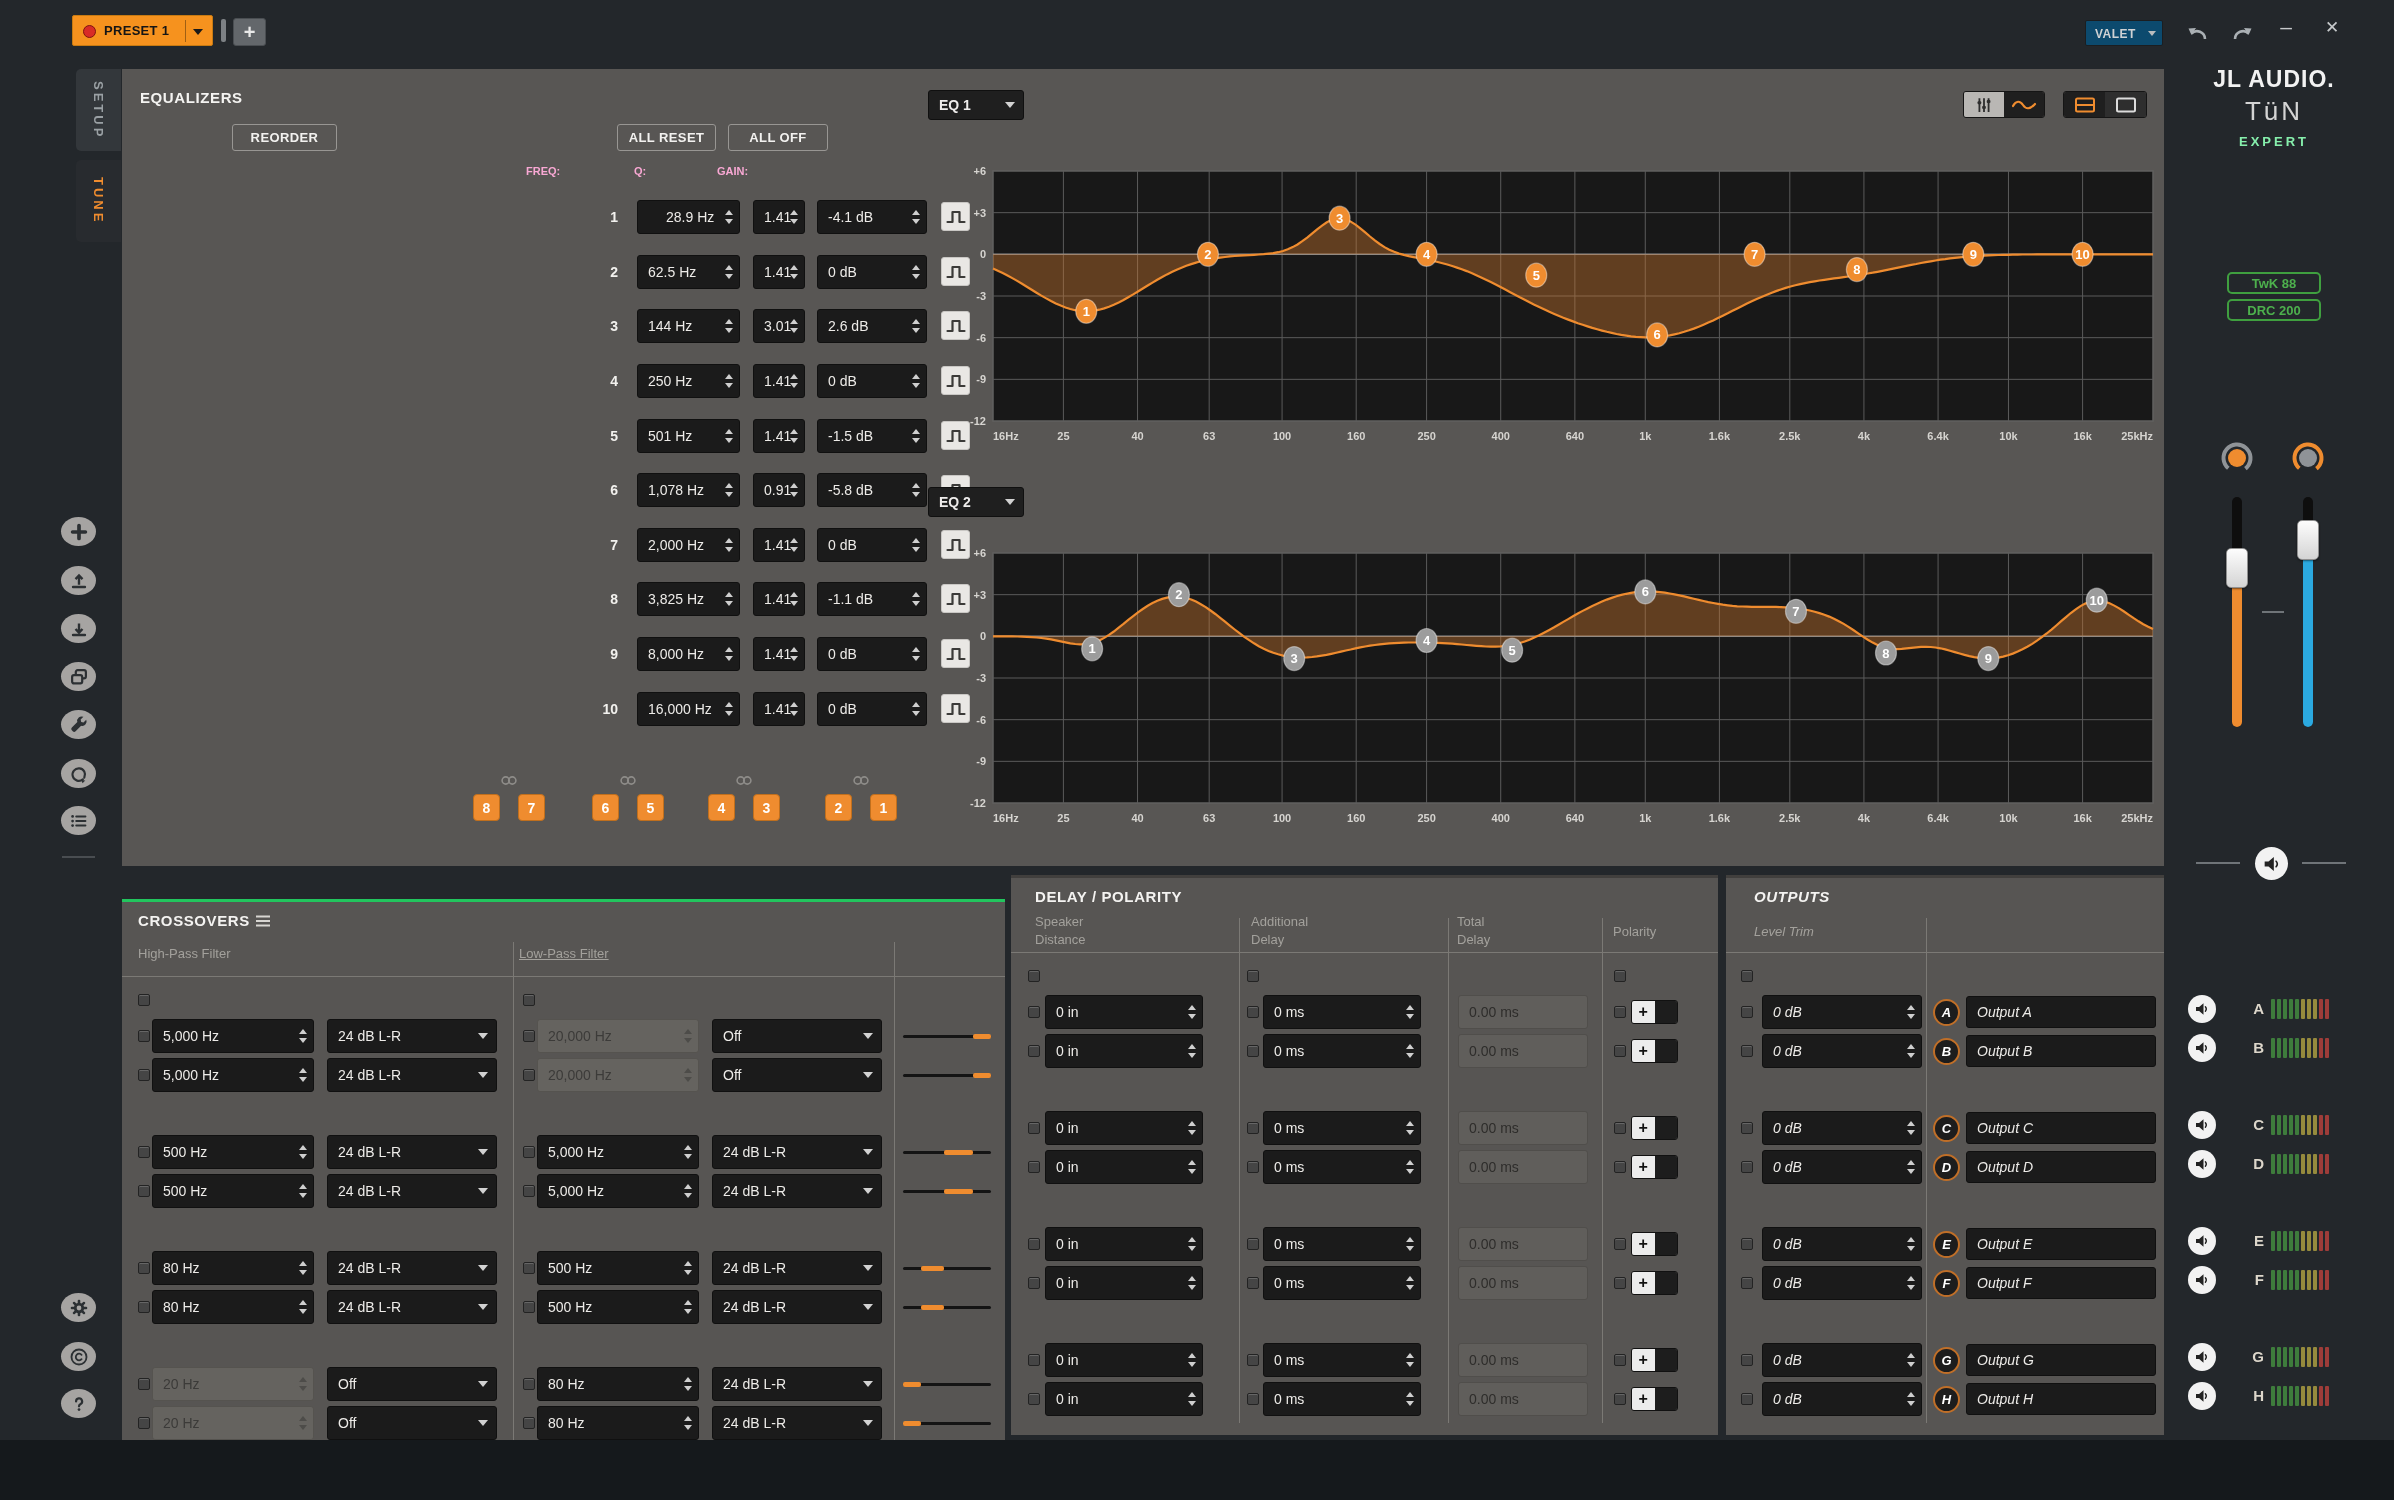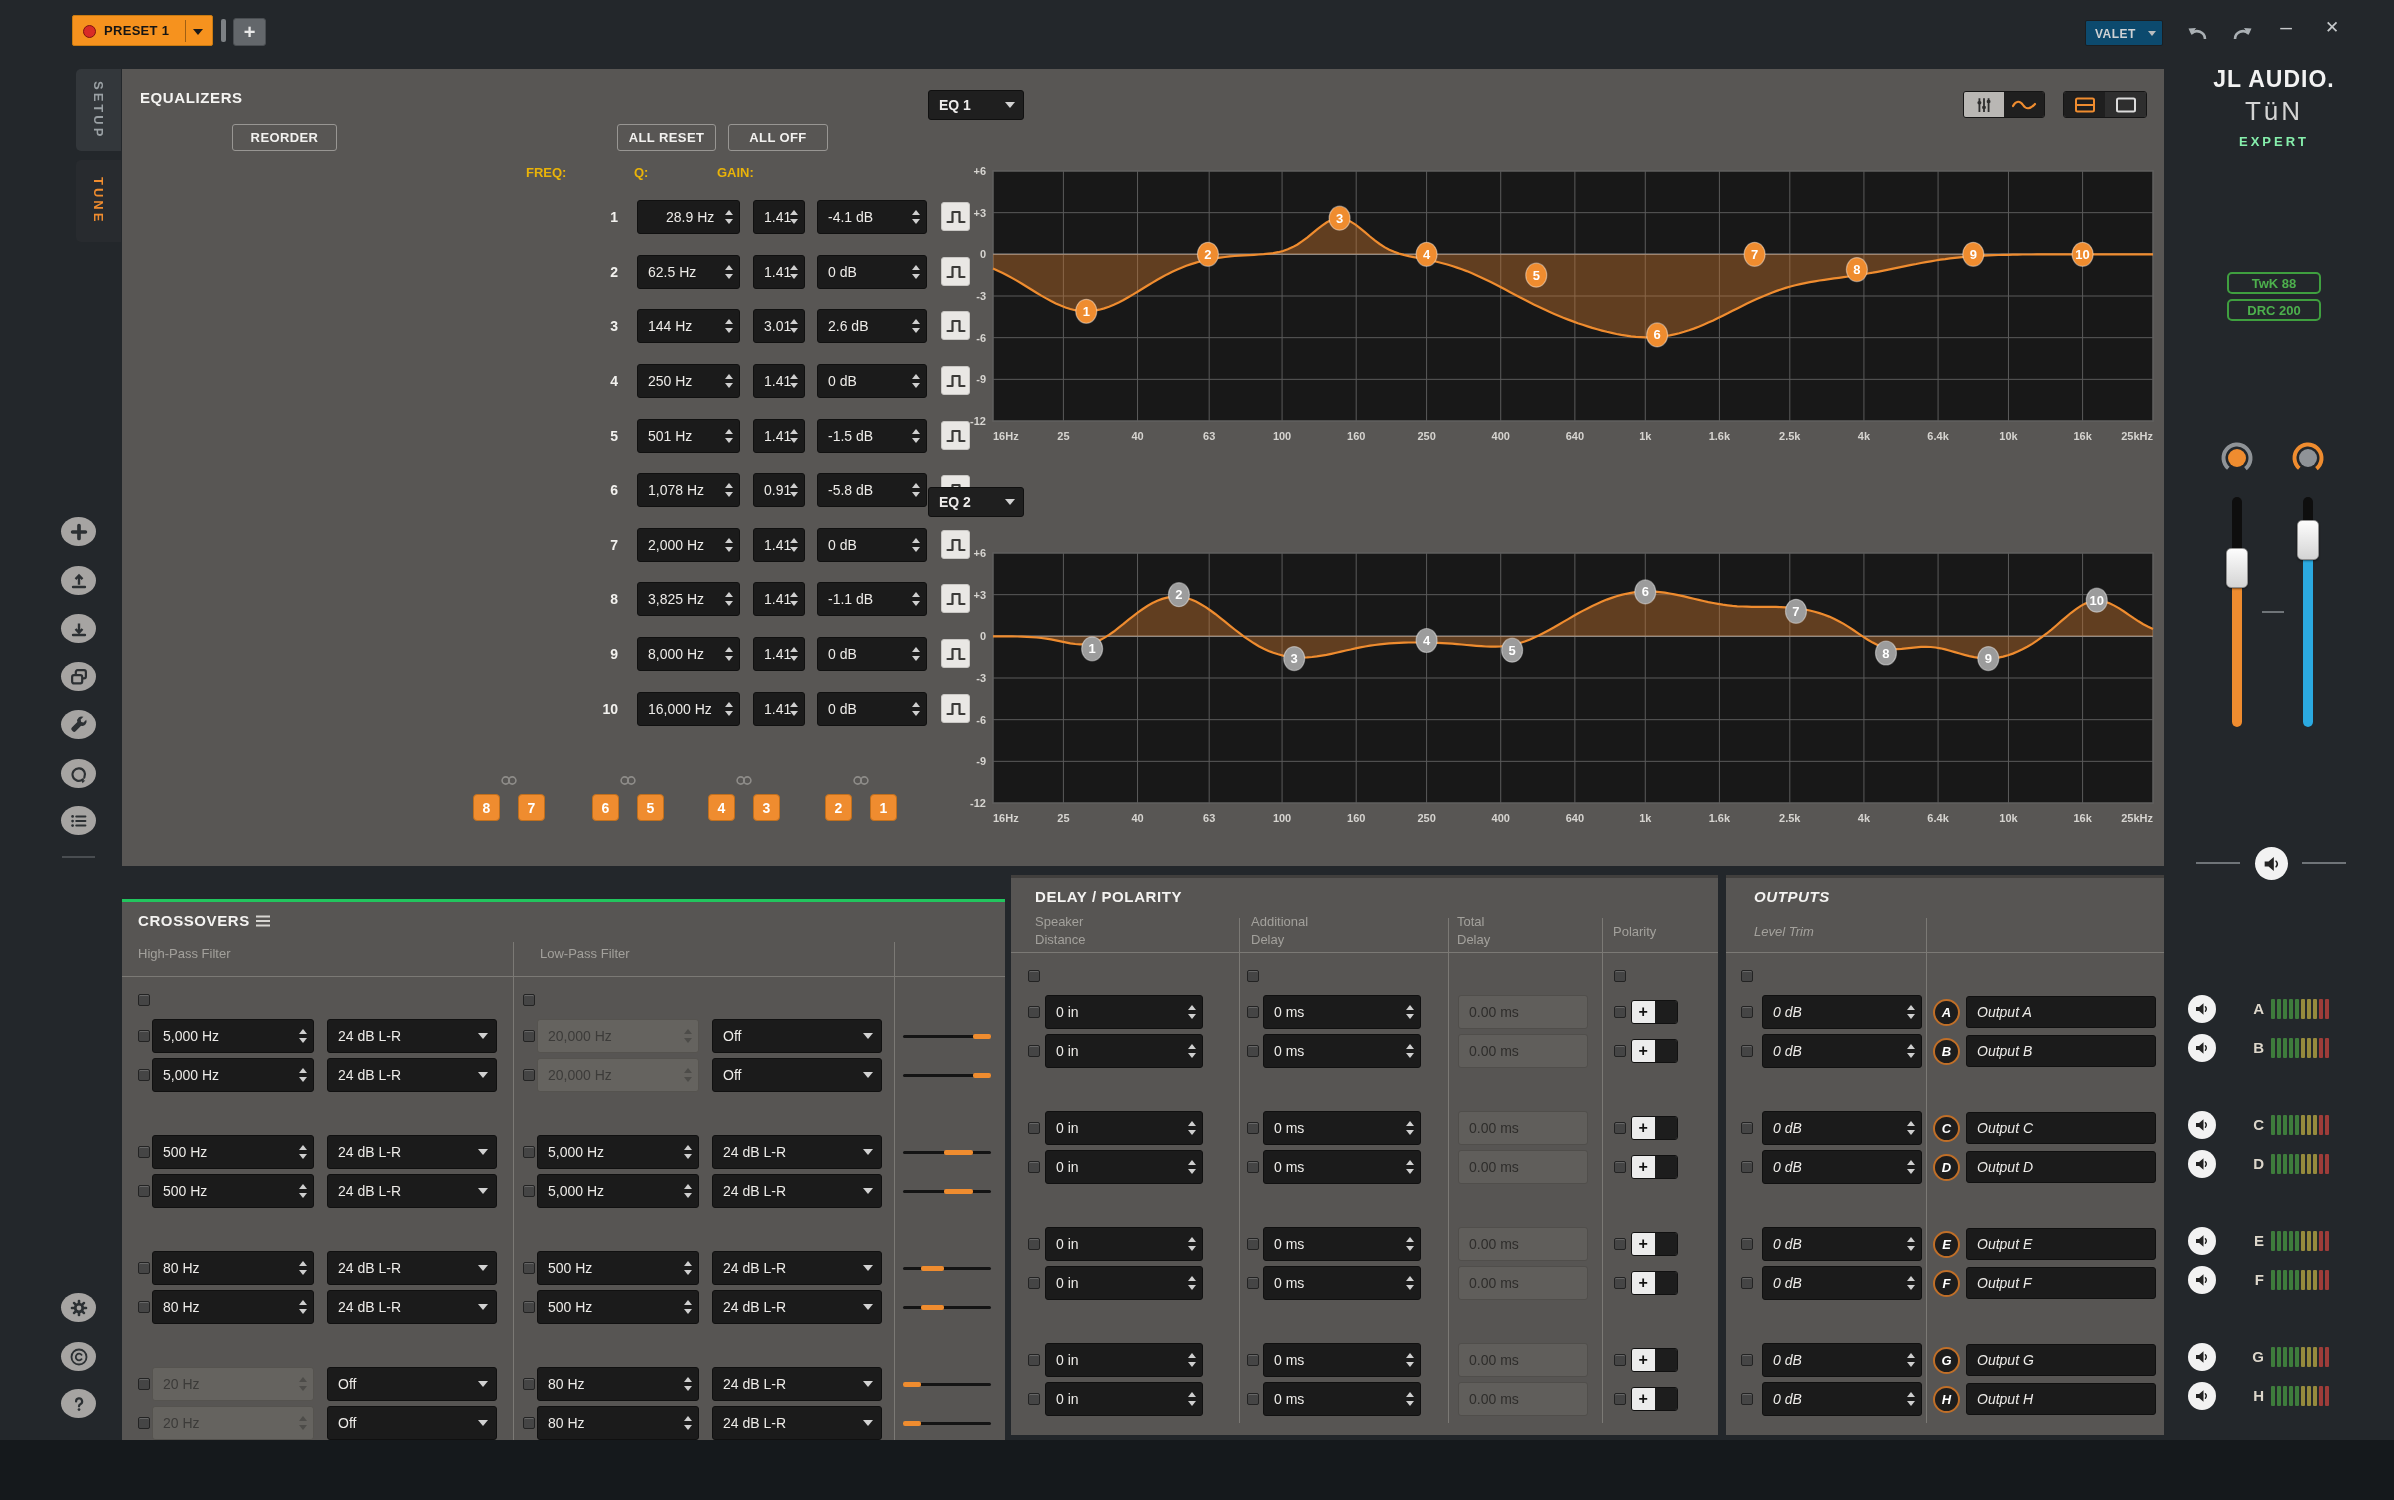--- a/index.html
+++ b/index.html
@@ -36,21 +36,21 @@
   .rail-div{left:62px;top:856px;width:33px;height:2px;background:#494d51;}
 
   
   .panel{position:absolute;background:#575553;}
   #panel-top{left:122px;top:69px;width:2042px;height:797px;background:#585654;}
   #panel-xo{left:122px;top:875px;width:883px;height:560px;border-top:3px solid #22c55e;margin-top:24px;}
   #panel-dp{left:1011px;top:875px;width:707px;height:560px;border-top:3px solid #413f3d;}
   #panel-out{left:1726px;top:875px;width:438px;height:560px;border-top:3px solid #413f3d;font-style:italic;}
   .sec-title{position:absolute;color:#f4f3f1;font-size:15px;font-weight:bold;letter-spacing:.6px;}
   .col-label{position:absolute;color:#a3a19c;font-size:13px;}
-  .col-head{position:absolute;color:#eab308;font-size:13px;font-weight:bold;}
+  .col-head{position:absolute;color:#f9a8d4;font-size:11px;font-weight:bold;}
   .vline{position:absolute;width:1px;background:#7b7975;}
   .hline{position:absolute;height:1px;background:#7b7975;}
   .btn-outline{position:absolute;height:27px;border:1px solid #989693;border-radius:3px;color:#f2f1ef;
     font-size:13px;font-weight:bold;letter-spacing:.4px;display:flex;align-items:center;justify-content:center;background:transparent;}
 
   
   .field{position:absolute;height:34px;background:#1b1b1b;border:1px solid #101010;border-radius:3px;
     color:#edebe8;font-size:14px;display:flex;align-items:center;padding:0 24px 0 10px;white-space:nowrap;}
   .field .fv{pointer-events:none;}
   .spin{position:absolute;right:6px;top:50%;transform:translateY(-50%);display:flex;flex-direction:column;gap:4px;}
@@ -790,21 +790,21 @@
   </div>
 
   <div class="panel" id="panel-xo">
     <div class="sec-title" style="left:16px;top:10px;">CROSSOVERS</div>
     <button class="abs" style="left:132px;top:12px;background:none;border:none;padding:0">
       <svg width="18" height="14">
           <use href="#icon-burger"></use>
         </svg>
     </button>
     <div class="col-label" style="left:16px;top:44px;">High-Pass Filter</div>
-    <div class="col-label" style="left:418px;top:44px;">Low-Pass Filter</div>
+    <div class="col-label" style="left:397px;top:44px;text-decoration:underline;">Low-Pass Filter</div>
     <div class="hline" style="left:0;top:74px;width:883px;"></div>
     <div class="vline" style="left:391px;top:40px;height:505px;"></div>
     <div class="vline" style="left:772px;top:40px;height:505px;"></div>
     <div id="xo-rows">
         <span class="cb" style="left: 16px; top: 92px;"></span>
         <span class="cb" style="left: 401px; top: 92px;"></span>
         <span class="cb" style="left: 16px; top: 128px;"></span>
         <div class="field" style="left: 30px; top: 117px; width: 162px;">
           <span class="fv">5,000 Hz</span>
           <span class="spin">

